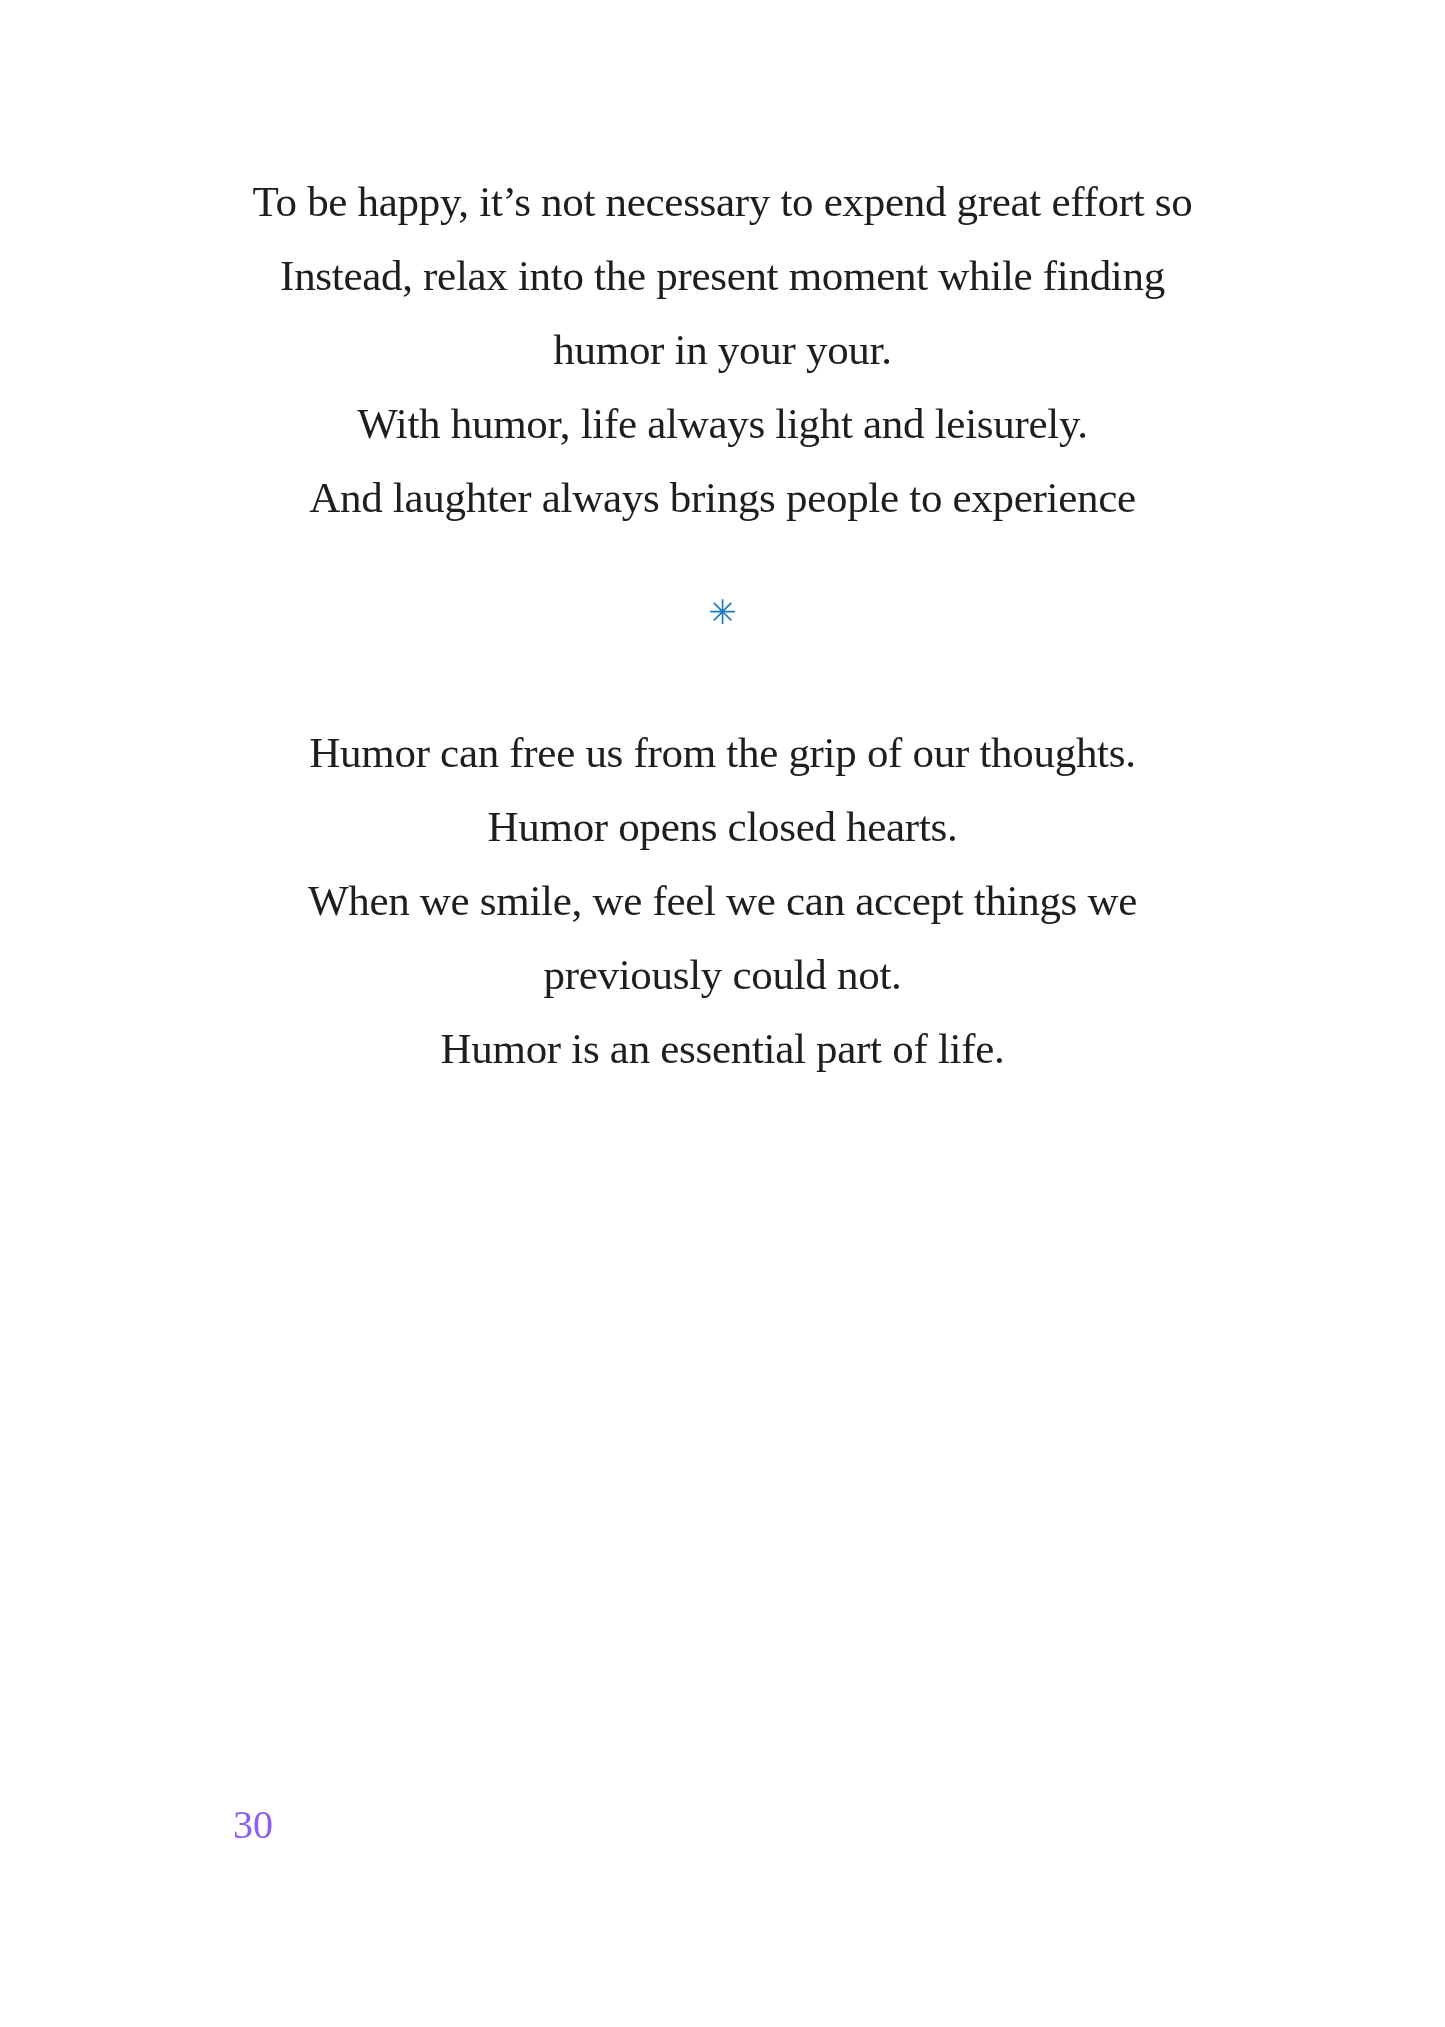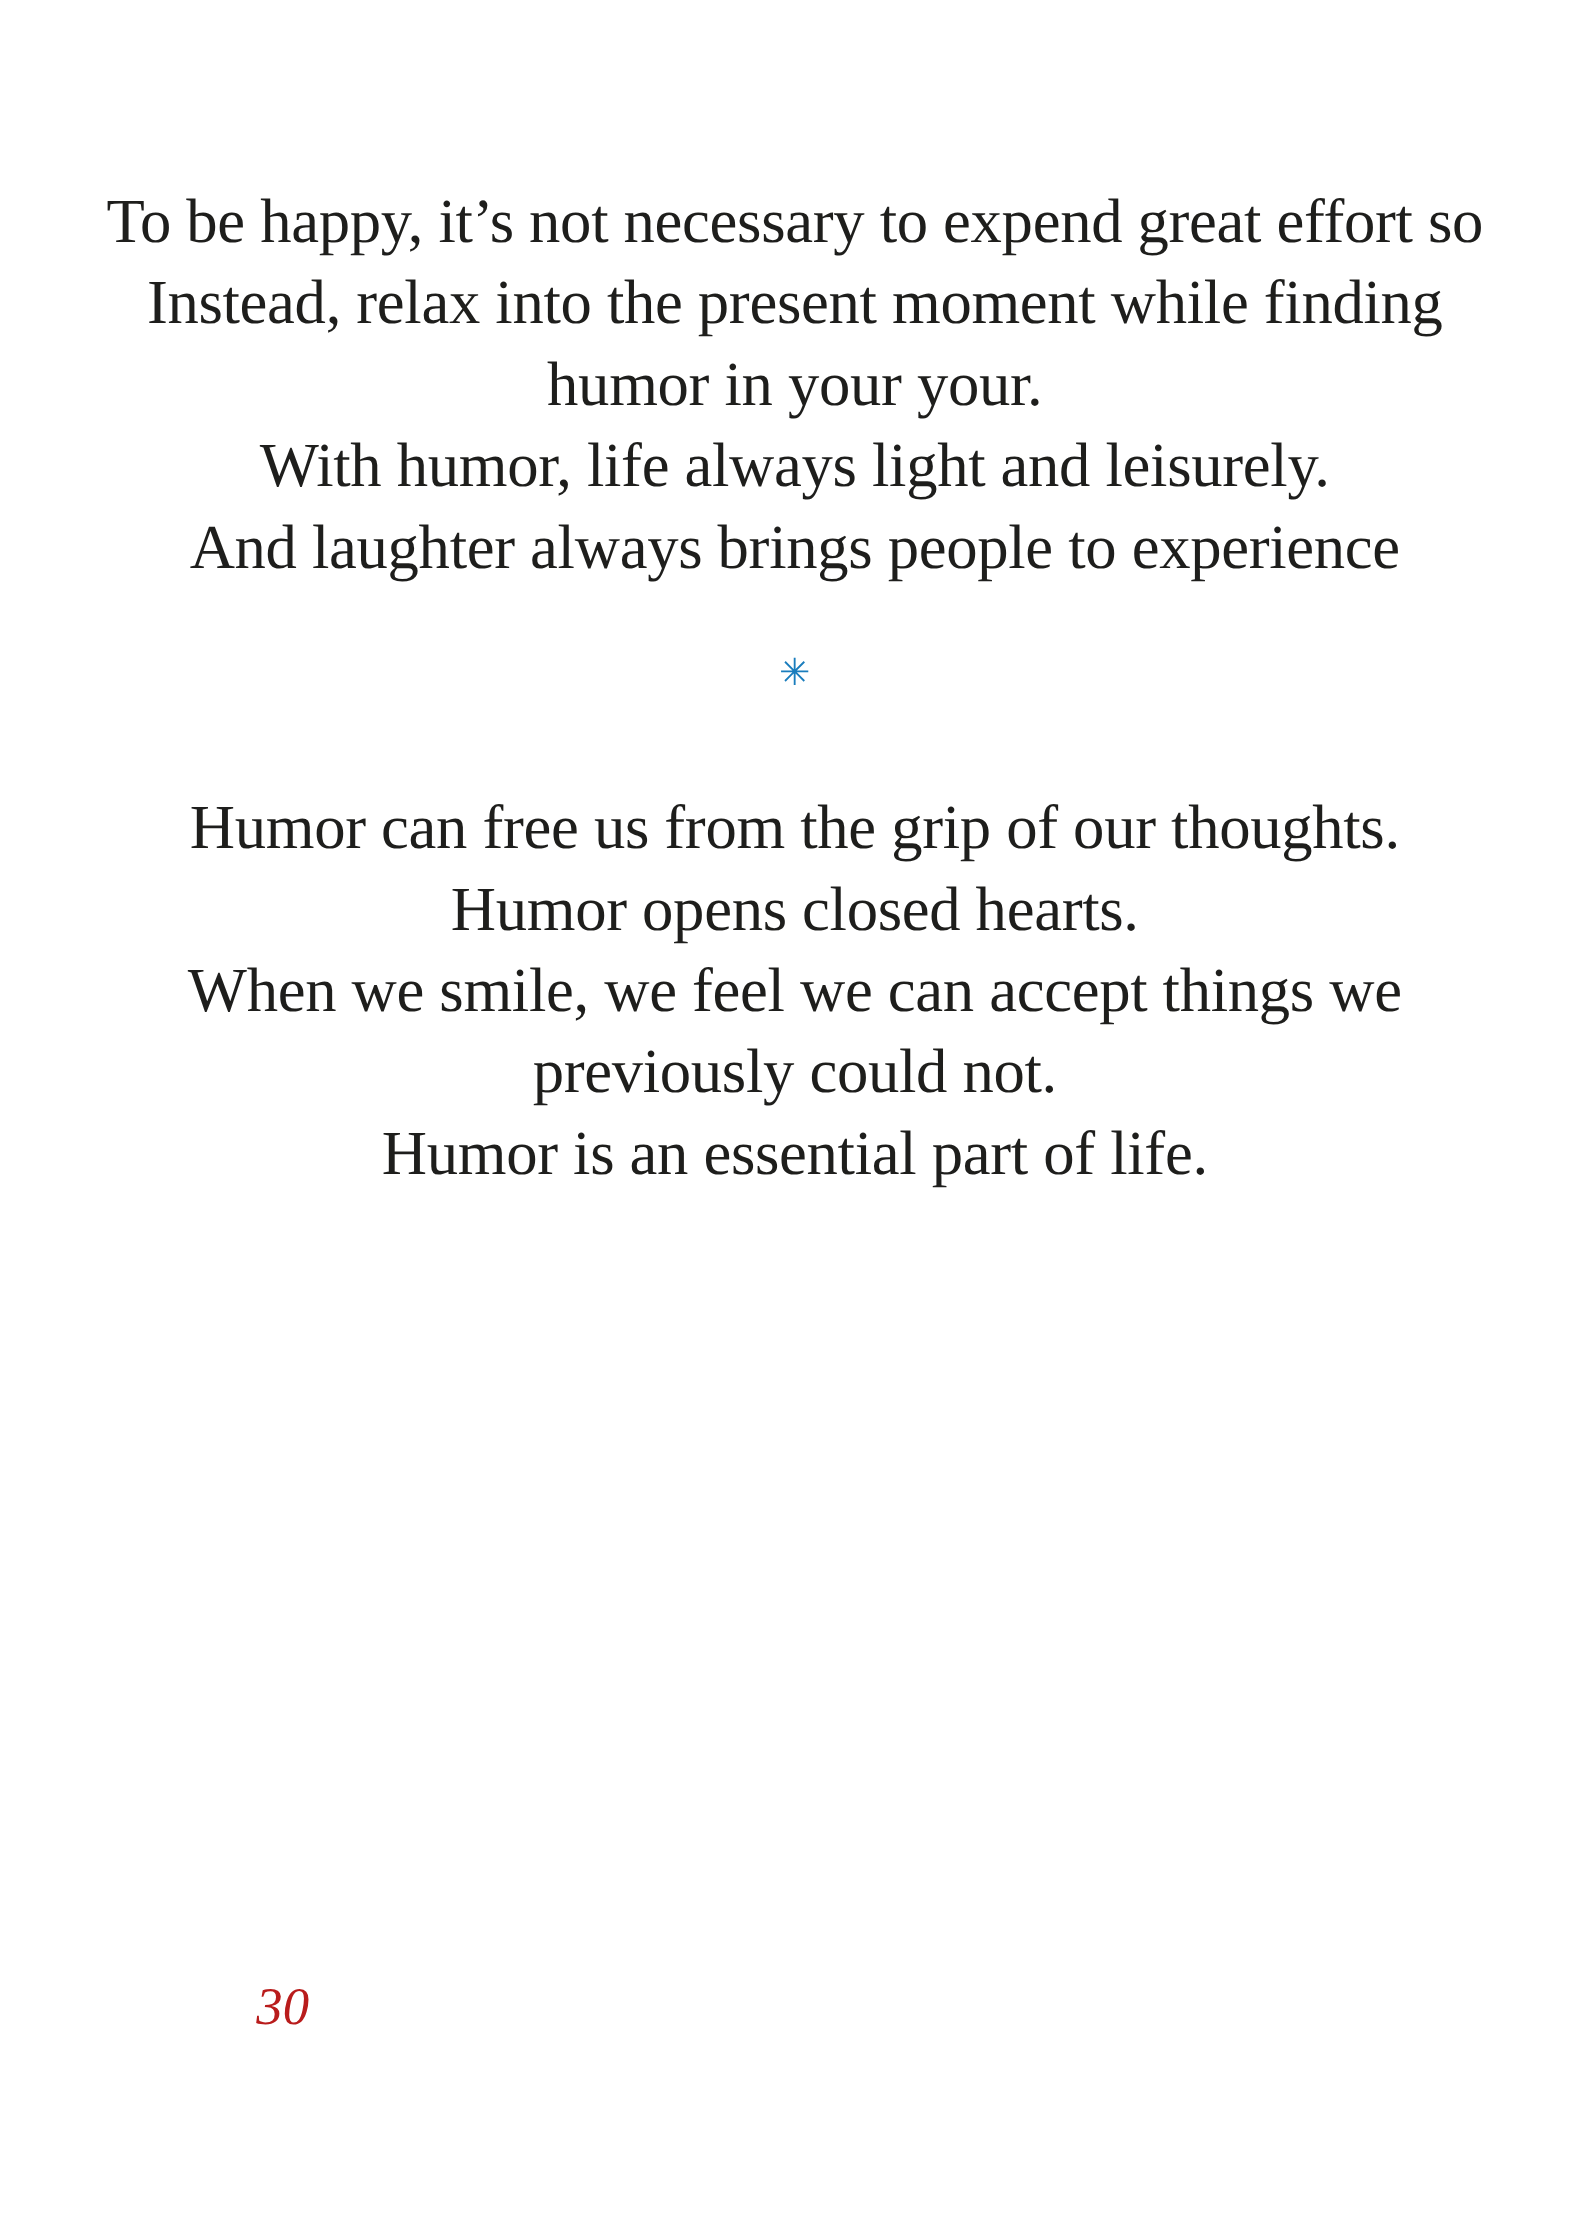--- a/index.html
+++ b/index.html
@@ -17,43 +17,42 @@
   }
   .text-block {
     position: absolute;
     top: 165px;
     left: 0;
     right: 0;
     text-align: center;
     color: #1e1e1c;
   }
   .line {
-    font-size: 57px;
+    font-size: 43px;
     line-height: 74px;
     letter-spacing: -0.3px;
     white-space: nowrap;
   }
   .divider {
     line-height: 74px;
     margin-top: 40px;
     margin-bottom: 60px;
   }
   .asterisk {
     font-family: "DejaVu Sans", sans-serif;
     font-size: 34px;
     line-height: 74px;
   }
   .page-number {
     position: absolute;
     left: 233px;
     top: 1800px;
-    font-style: italic;
-    font-size: 48px;
+    font-size: 40px;
     line-height: 50px;
-    color: #b91c1c;
+    color: #8b5cf6;
   }
 </style>
 </head>
 <body>
 
 <div class="page">
   <div class="text-block">
 
     <div class="paragraph">
       <div class="line">To be happy, it’s not necessary to expend great effort so</div>

